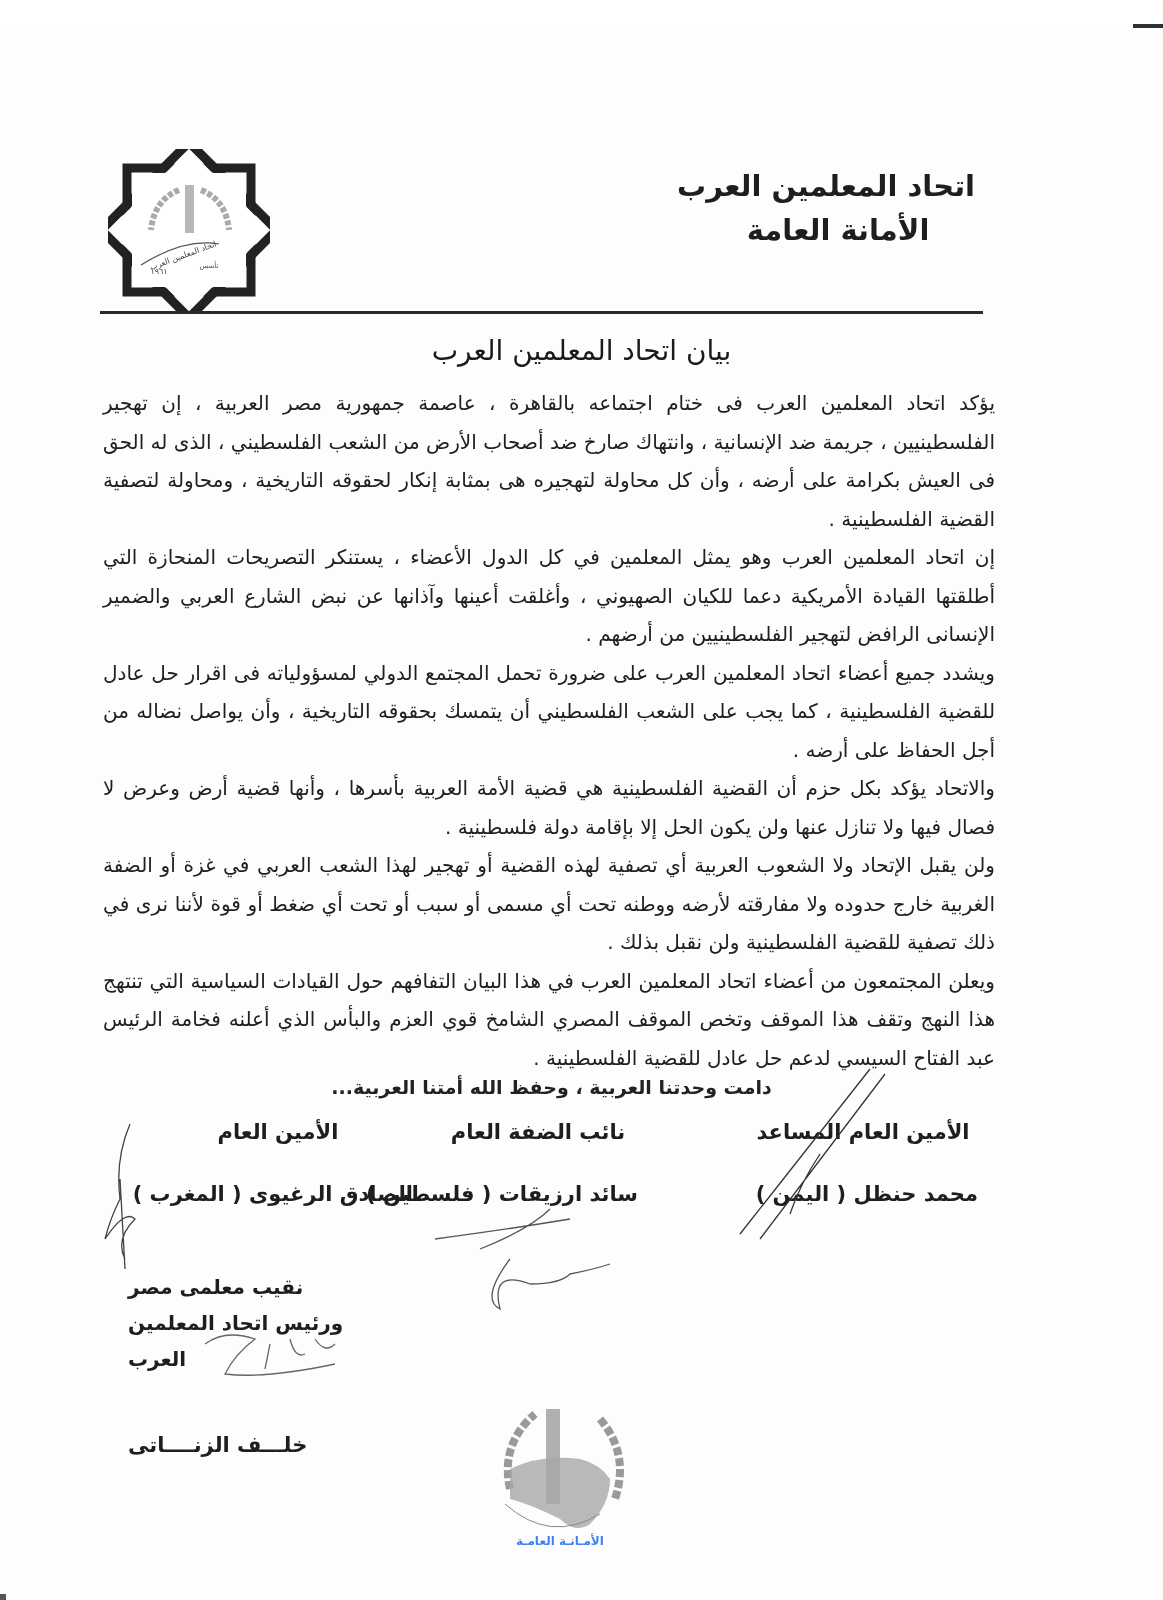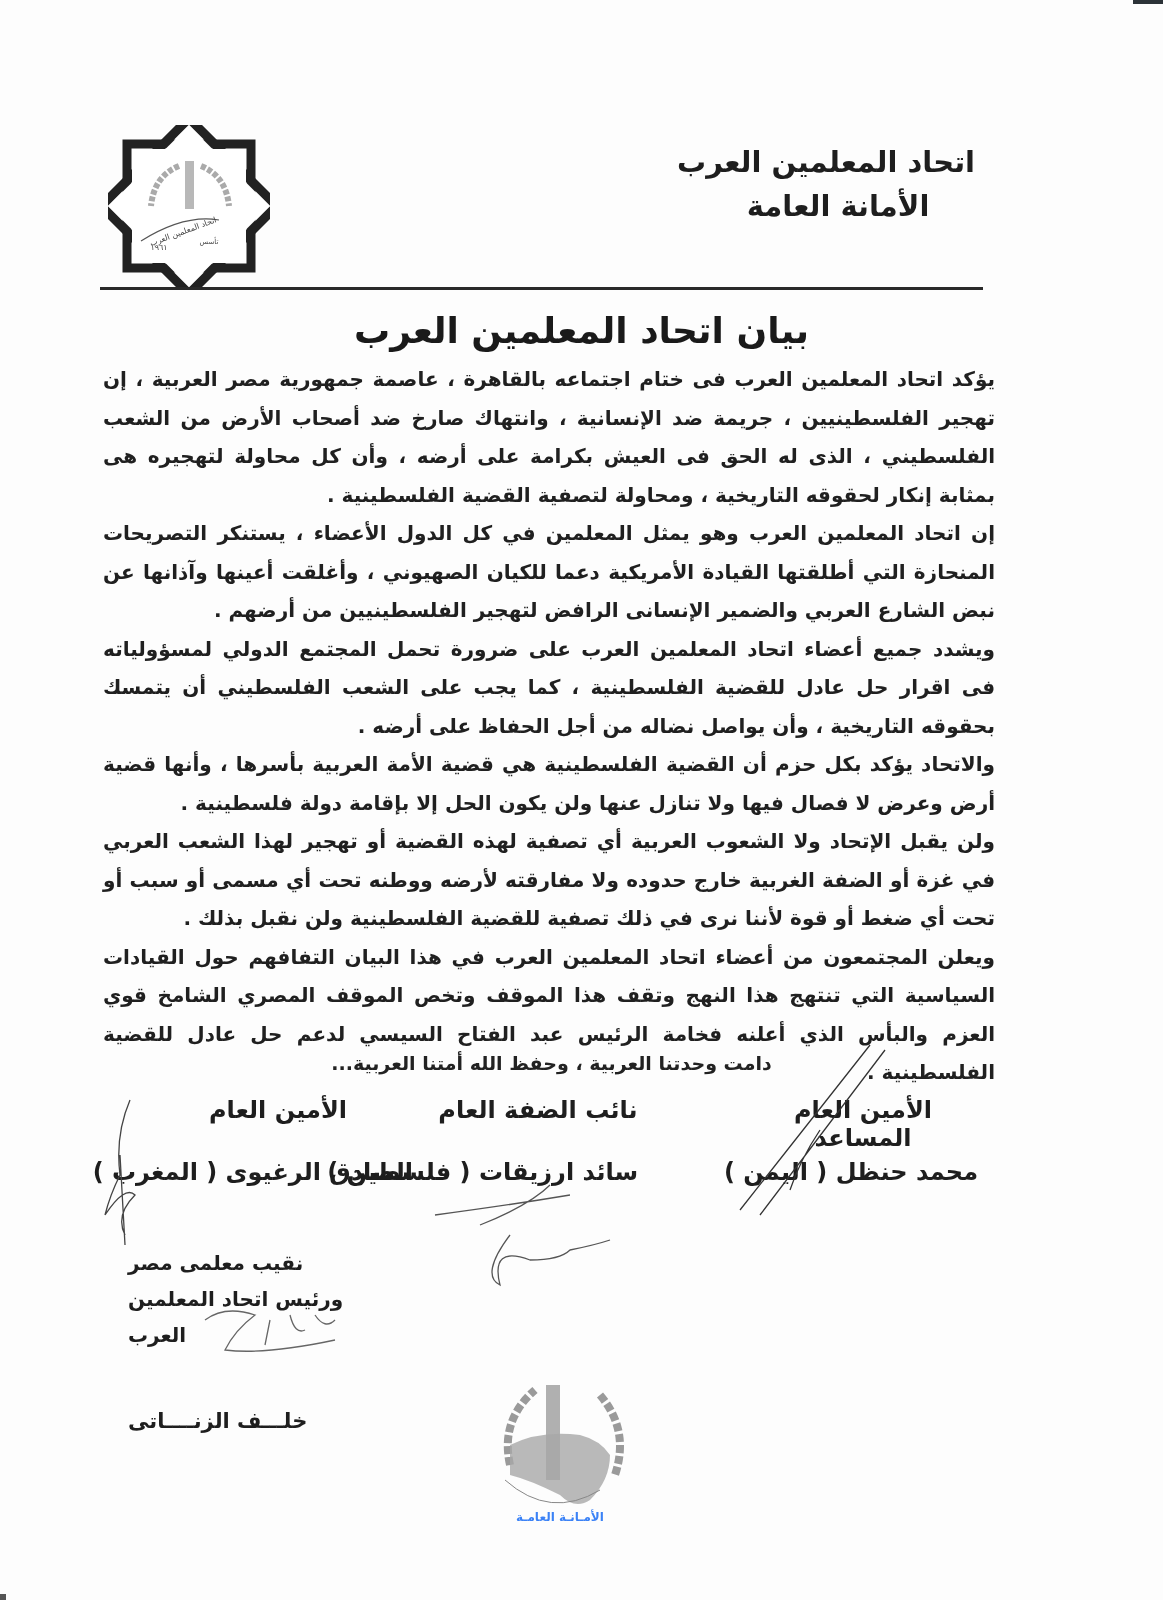--- a/index.html
+++ b/index.html
@@ -12,20 +12,21 @@
       height: 1600px;
       position: relative;
       overflow: hidden;
       font-family: "DejaVu Sans", sans-serif;
       color: #1c1c1c;
     }
     .page {
       position: absolute;
       inset: 0;
       background: #fdfdfd;
+      margin-top: 24px;
     }
     .corner-mark-tr {
       position: absolute;
       top: 0;
       right: 0;
       width: 30px;
       height: 4px;
       background: #2c3338;
     }
     .corner-mark-bl {
@@ -63,32 +64,32 @@
       height: 3px;
       background: #2a2a2a;
     }
     
     .doc-title {
       position: absolute;
       top: 310px;
       left: 0;
       right: 0;
       text-align: center;
-      font-size: 36px;
-      font-weight: bold;
+      font-size: 28px;
+      font-weight: normal;
       color: #1a1a1a;
     }
     
     .body-text {
       position: absolute;
       right: 168px;
       left: 103px;
       top: 360px;
       font-size: 20px;
-      font-weight: bold;
+      font-weight: normal;
       line-height: 38.5px;
       text-align: justify;
       text-align-last: right;
       color: #202020;
     }
     .body-text p {
       margin: 0;
     }
     .closing {
       position: absolute;
@@ -99,21 +100,21 @@
       padding-right: 60px;
       font-size: 19px;
       font-weight: bold;
       color: #222;
     }
     
     .sig-block {
       position: absolute;
       text-align: center;
       font-weight: bold;
-      font-size: 24px;
+      font-size: 21px;
       color: #1e1e1e;
     }
     .sig-title { display: block; }
     .sig-name {
       display: block;
       position: absolute;
       top: 62px;
       white-space: nowrap;
     }
     .sig-1 { right: 185px; top: 1096px; width: 230px; }

